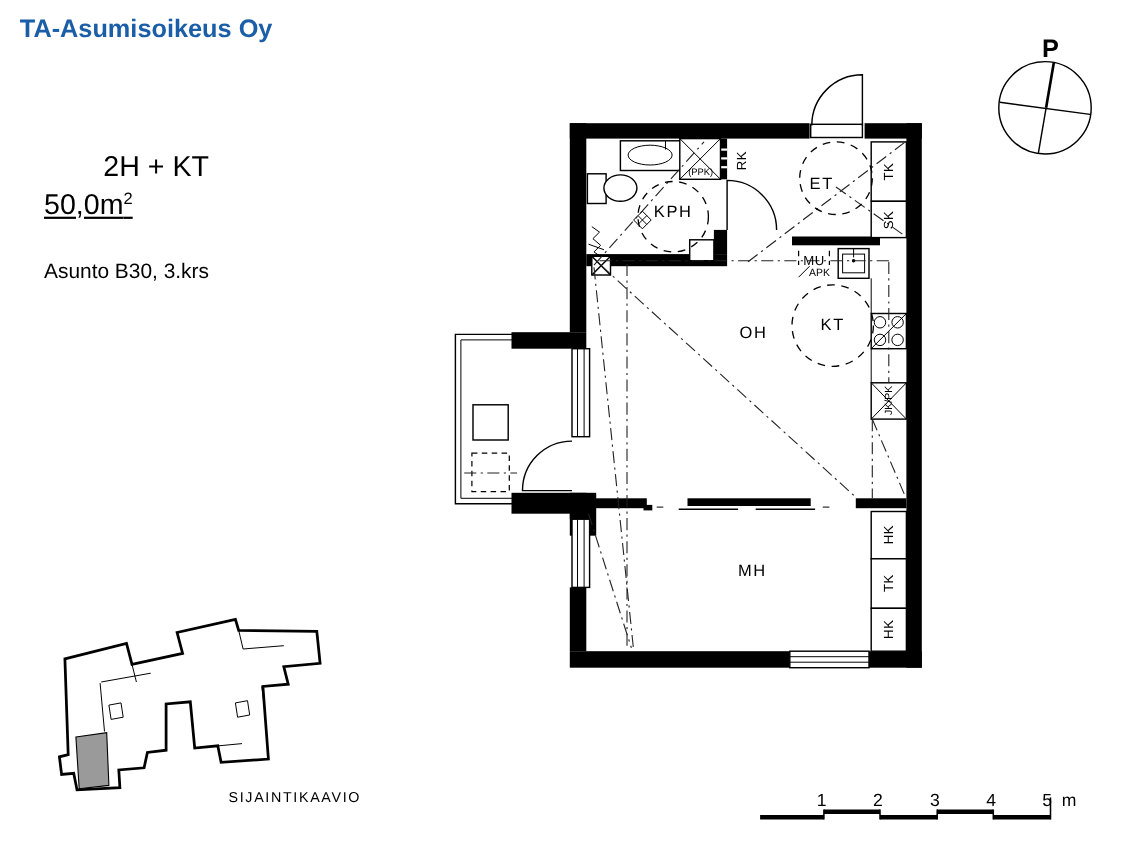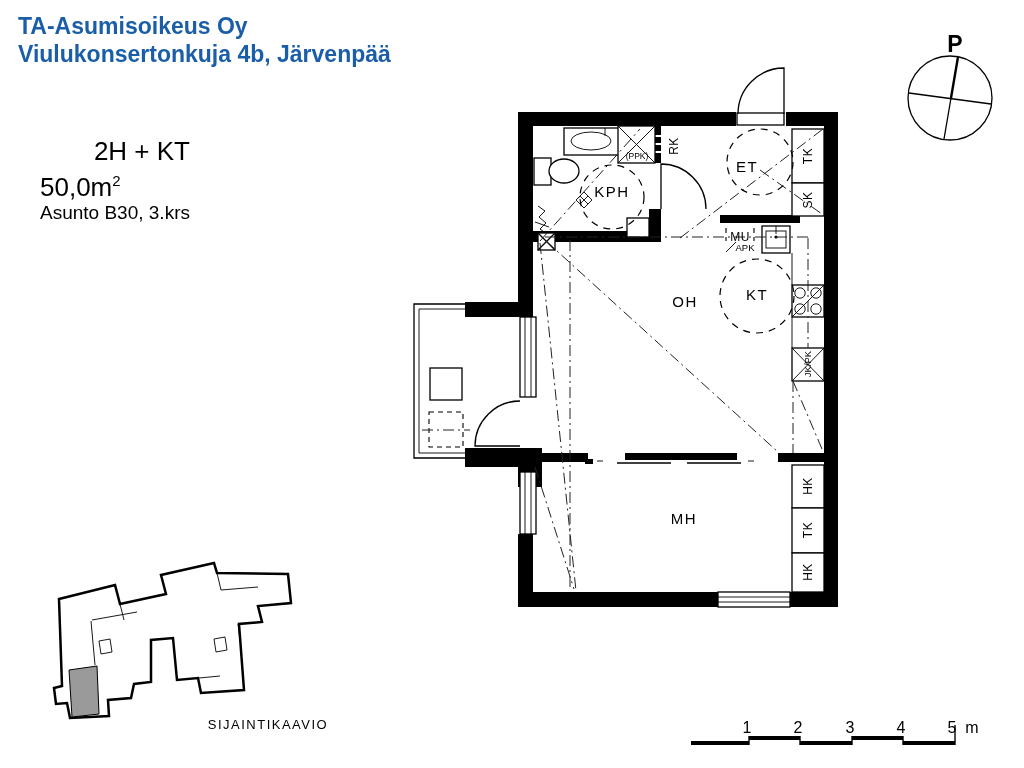--- a/index.html
+++ b/index.html
@@ -1,24 +1,24 @@
 <!DOCTYPE html>
 <html><head>
 <meta charset="utf-8">
 <style>
   html,body{margin:0;padding:0;background:#fff;}
   body{width:1024px;height:768px;position:relative;overflow:hidden;
        font-family:"Liberation Sans",sans-serif;color:#000;}
   .header{position:absolute;left:18px;top:12px;color:#1b5ea8;
-          font-size:23px;font-weight:bold;line-height:28px;white-space:nowrap;}
+          font-size:23px;font-weight:bold;line-height:28px;white-space:nowrap;text-align:right;}
   .info{position:absolute;left:40px;top:136px;}
   .apt-type{font-size:26px;line-height:30px;text-align:right;}
-  .apt-area{font-size:26px;line-height:30px;}
+  .apt-area{font-size:26px;line-height:30px;text-decoration:underline;}
   .apt-area sup{font-size:15px;}
-  .apt-id{font-size:19px;}
+  .apt-id{font-size:19px;margin-top:36px;}
   svg{position:absolute;left:0;top:0;}
   .w{fill:#000;stroke:none;}
   .t{stroke:#000;fill:none;stroke-width:1.3px;}
   .tf{stroke:#000;fill:#fff;stroke-width:1.3px;}
   .thin{stroke:#000;fill:none;stroke-width:0.9px;}
   .dd{stroke:#222;fill:none;stroke-width:1px;stroke-dasharray:11 4 2 4;}
   .dc{stroke:#000;fill:none;stroke-width:1.2px;stroke-dasharray:7 6;}
   .dsh{stroke:#000;fill:none;stroke-width:1.1px;stroke-dasharray:5 4;}
   .whL{stroke:#fff;stroke-width:2px;}
   text{fill:#000;}
@@ -28,21 +28,20 @@
   .tiny{font-size:8.5px;}
   .num{font-size:16px;}
   .cap{font-size:13px;letter-spacing:1.5px;}
   .pnorth{font-size:23px;font-weight:bold;}
 </style>
 </head>
 <body>
 
 <div class="header">
   <div>TA-Asumisoikeus Oy</div>
-  <div>Viulukonsertonkuja 4b, Järvenpää</div>
 </div>
 
 <div class="info">
   <div class="apt-type">2H + KT</div>
   <div class="apt-area"><span>50,0m</span><sup>2</sup></div>
   <div class="apt-id">Asunto B30, 3.krs</div>
 </div>
 
 <svg width="1024" height="768" viewBox="0 0 1024 768">
 

